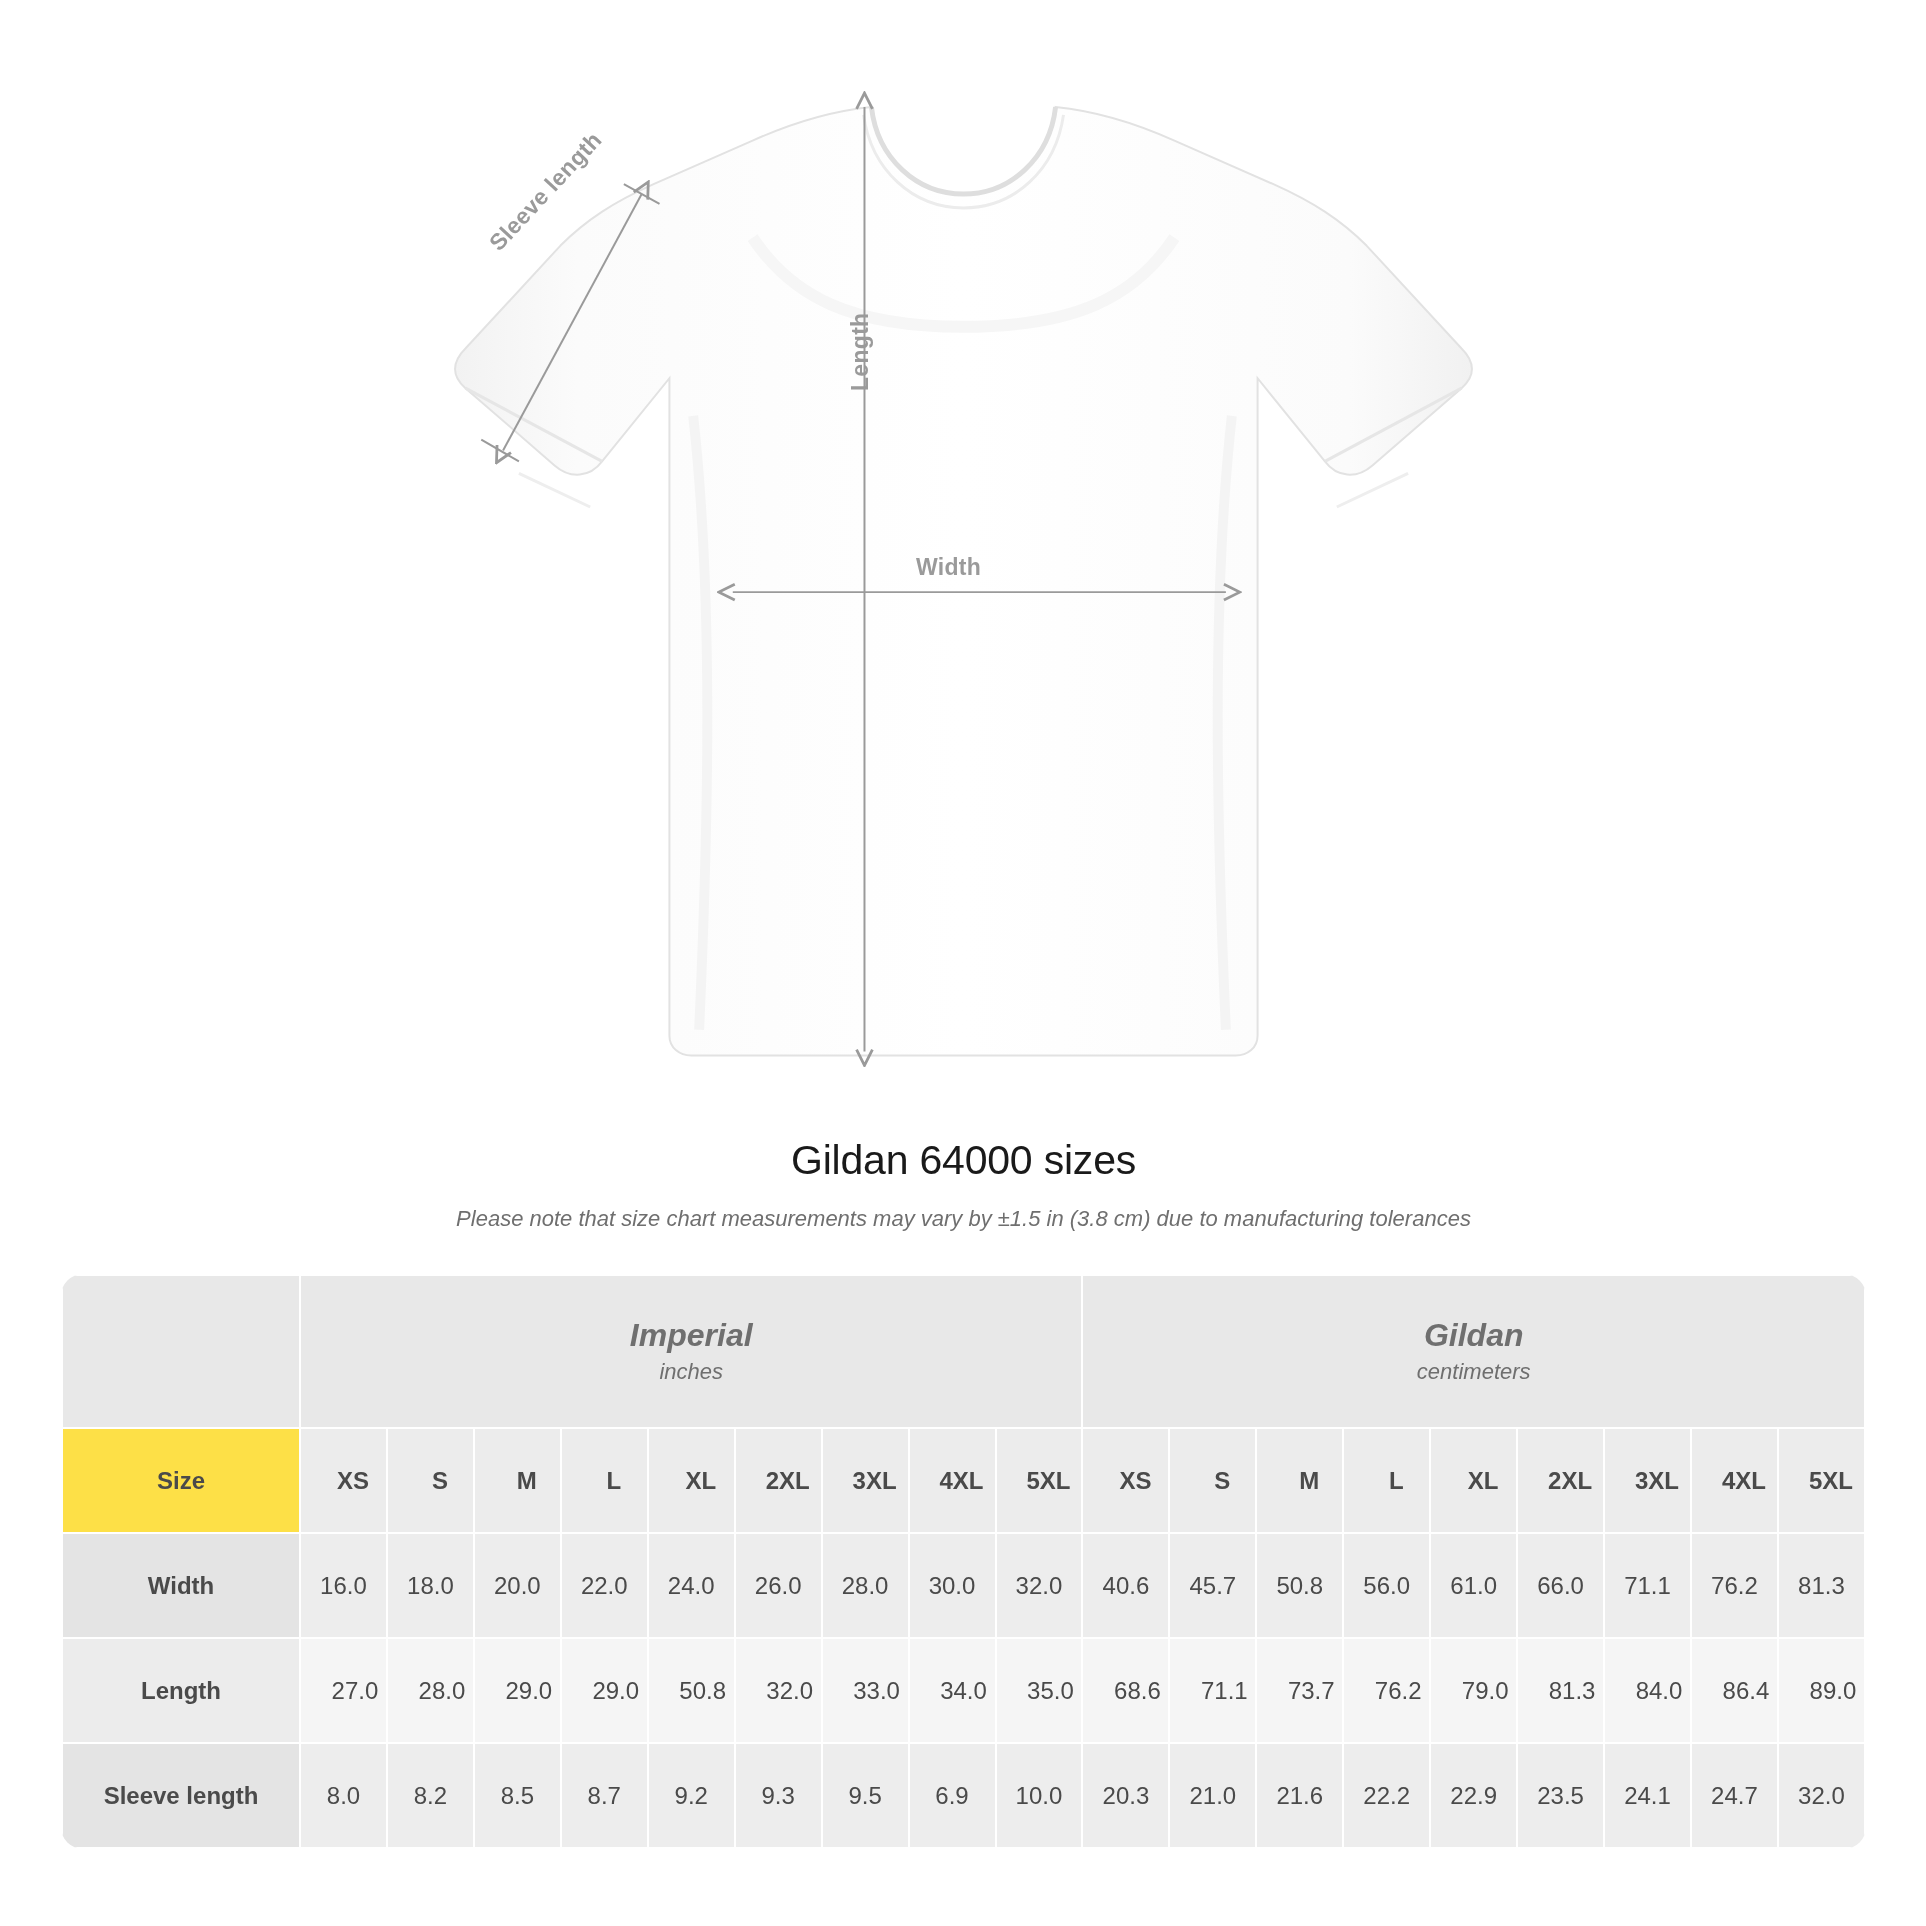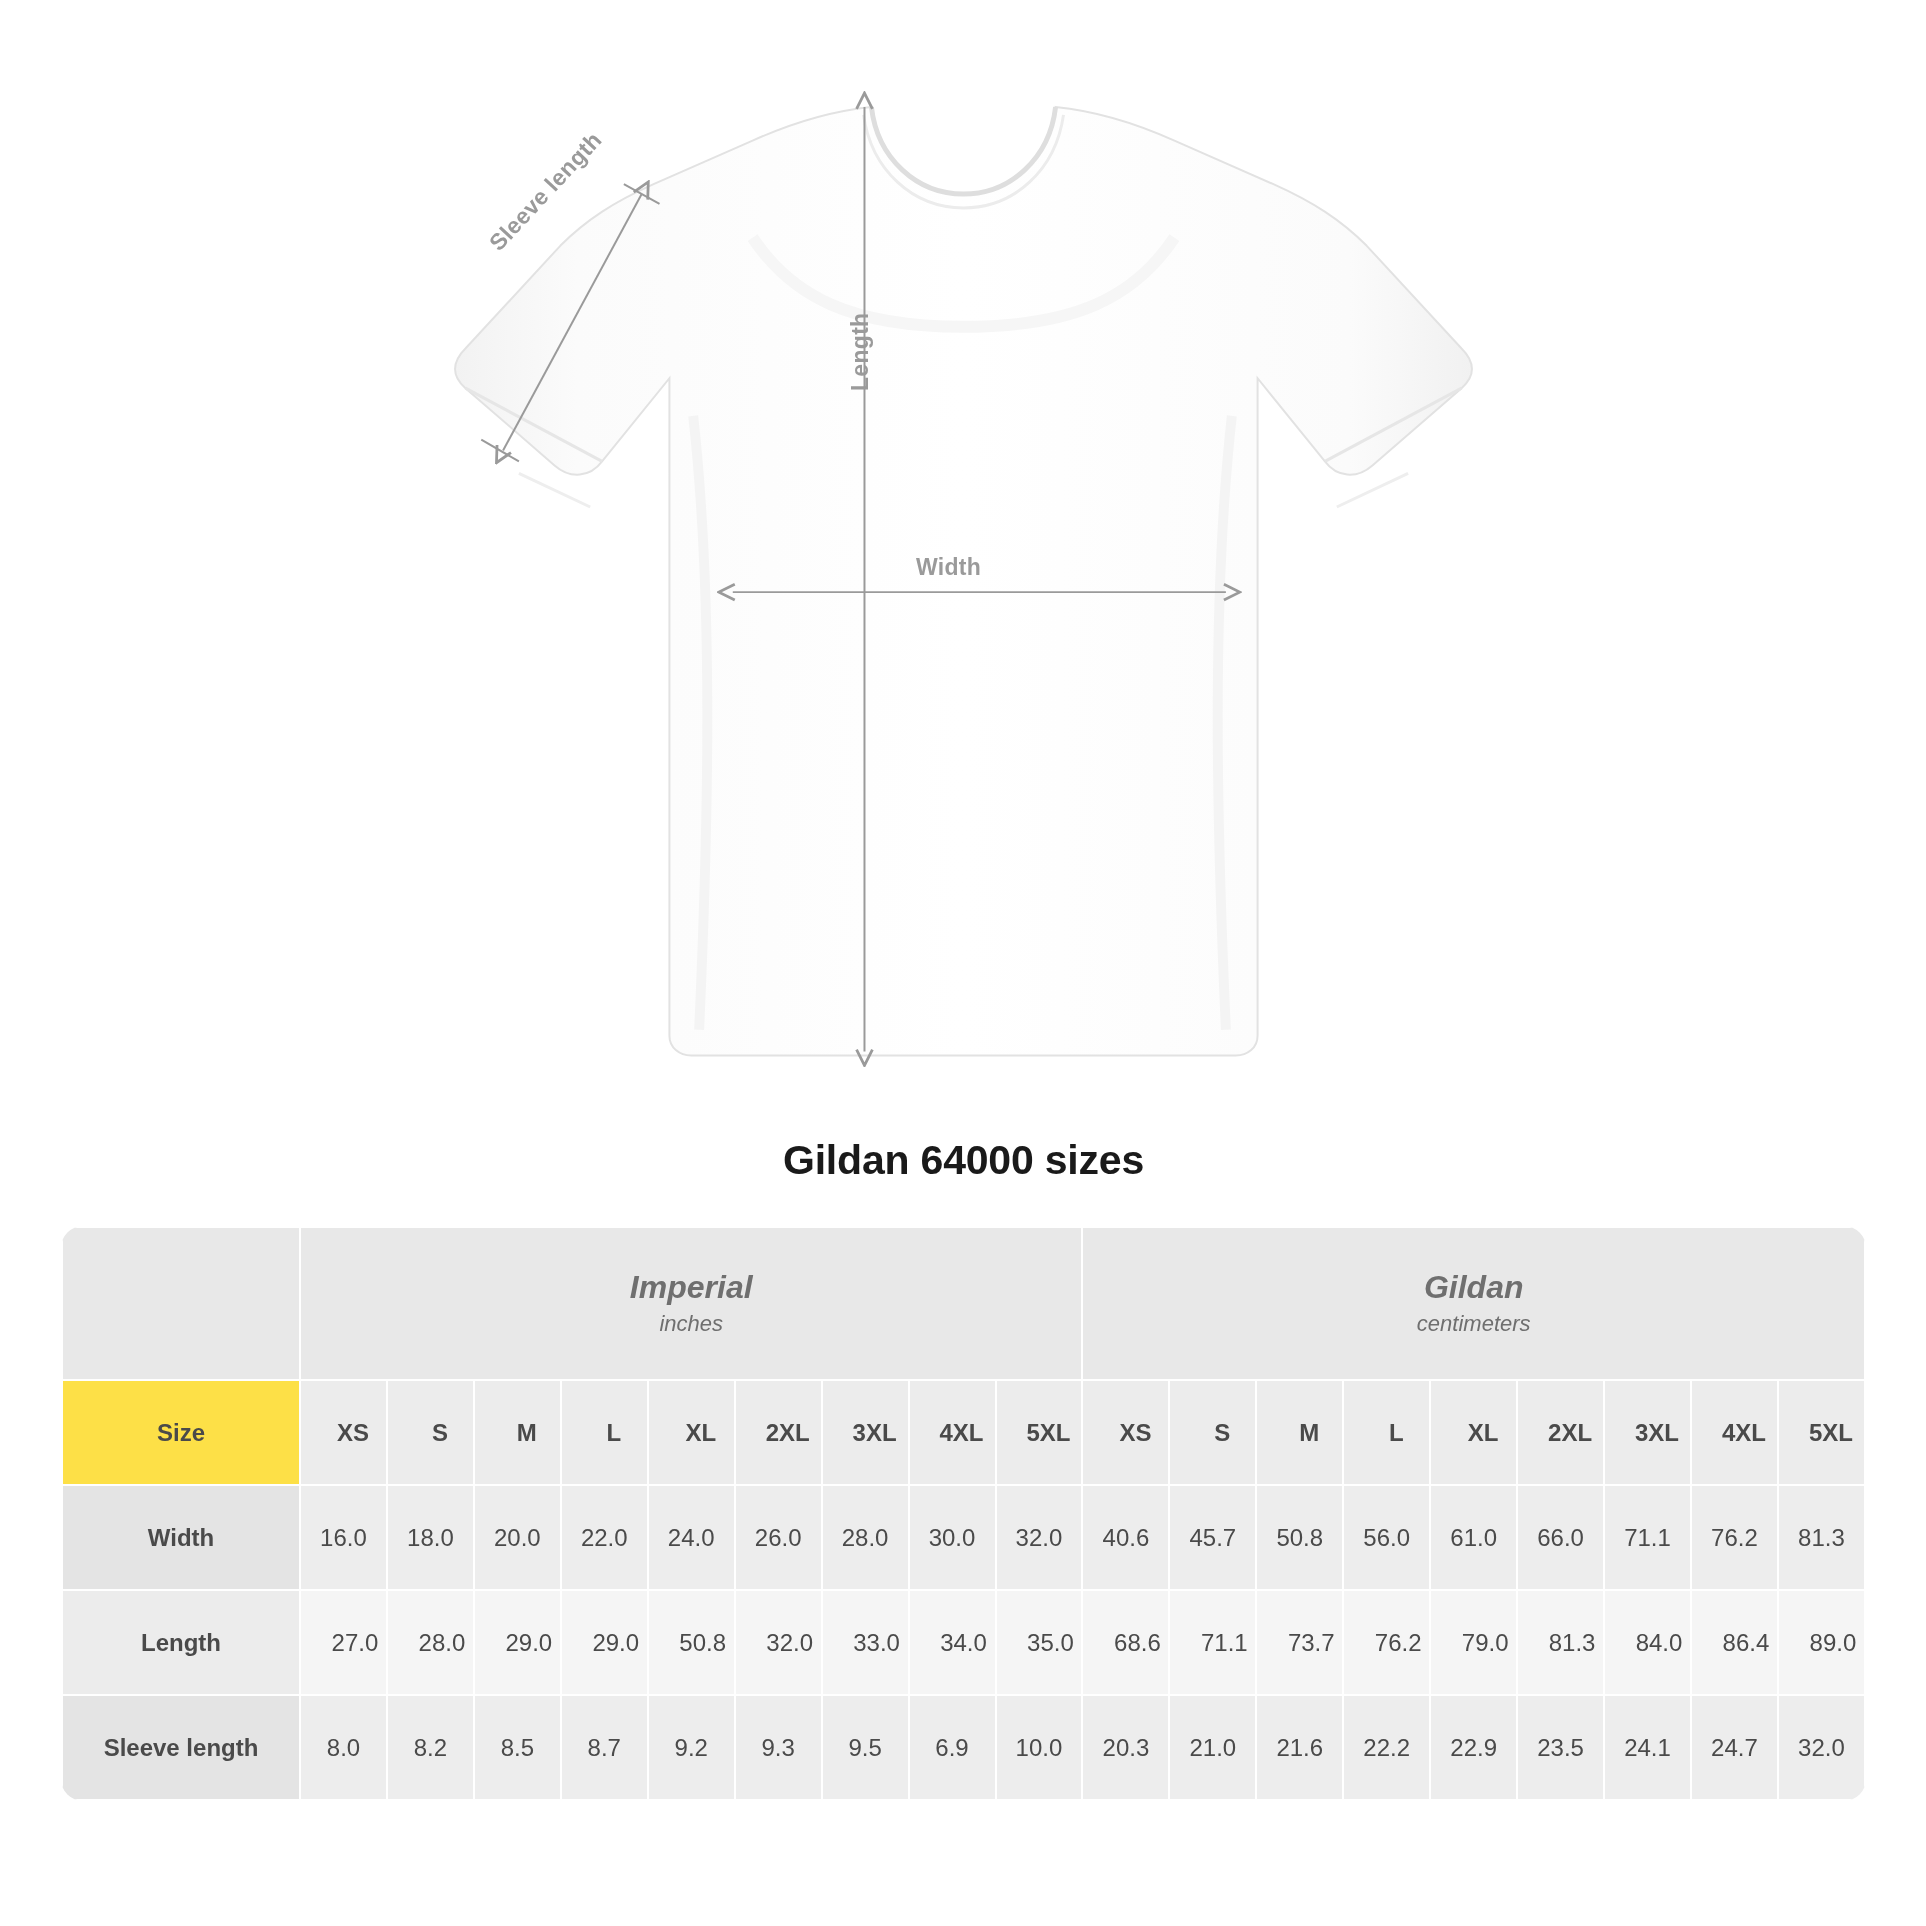--- a/index.html
+++ b/index.html
@@ -58,21 +58,21 @@
     transform-origin: left top;
   }
 
   
   .title-block {
     text-align: center;
     margin-top: 28px;
   }
   .chart-title {
     font-size: 41px;
-    font-weight: bold;
+    font-weight: normal;
     color: #1a1a1a;
     letter-spacing: -0.2px;
   }
   .chart-note {
     font-size: 22px;
     font-style: italic;
     color: #6f6f6f;
     margin-top: 22px;
   }
 
@@ -216,20 +216,21 @@
       </g>
     </svg>
 
     <div class="dim-label label-width">Width</div>
     <div class="dim-label label-length">Length</div>
     <div class="dim-label label-sleeve">Sleeve length</div>
   </div>
 
   <div class="title-block">
     <div class="chart-title">Gildan 64000 sizes</div>
+    <div class="chart-note">Please note that size chart measurements may vary by ±1.5 in (3.8 cm) due to manufacturing tolerances</div>
   </div>
 
   <div class="table-wrap">
     <table class="size-table">
       <colgroup>
         <col style="width:238px">
         <col span="18">
       </colgroup>
       <tbody>
         <tr>

